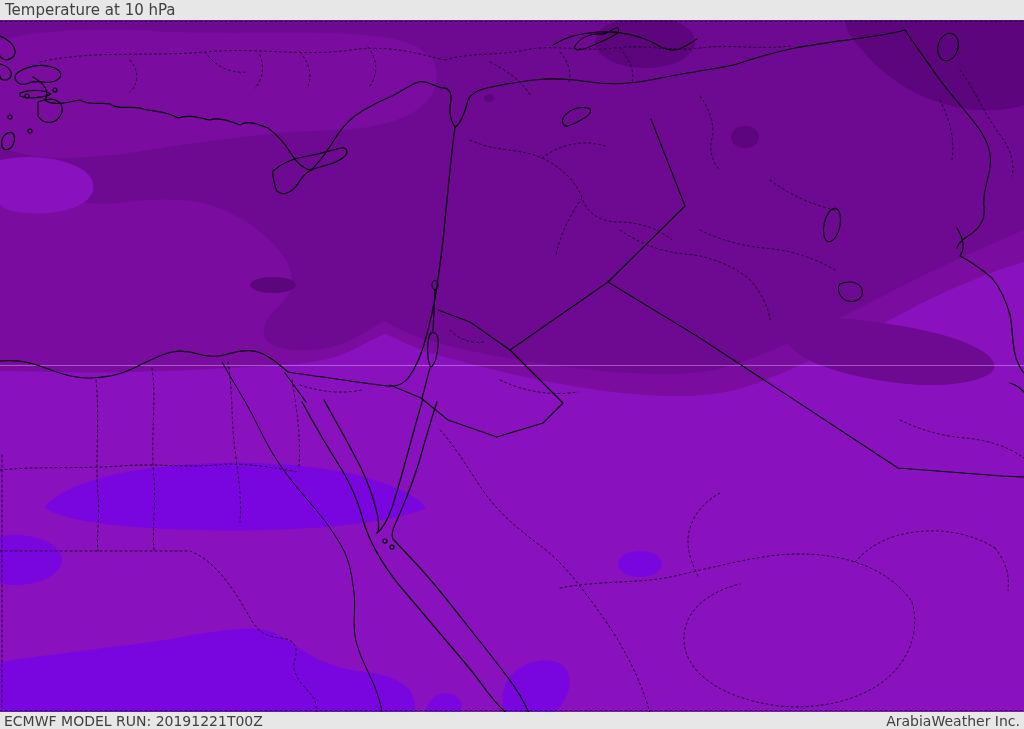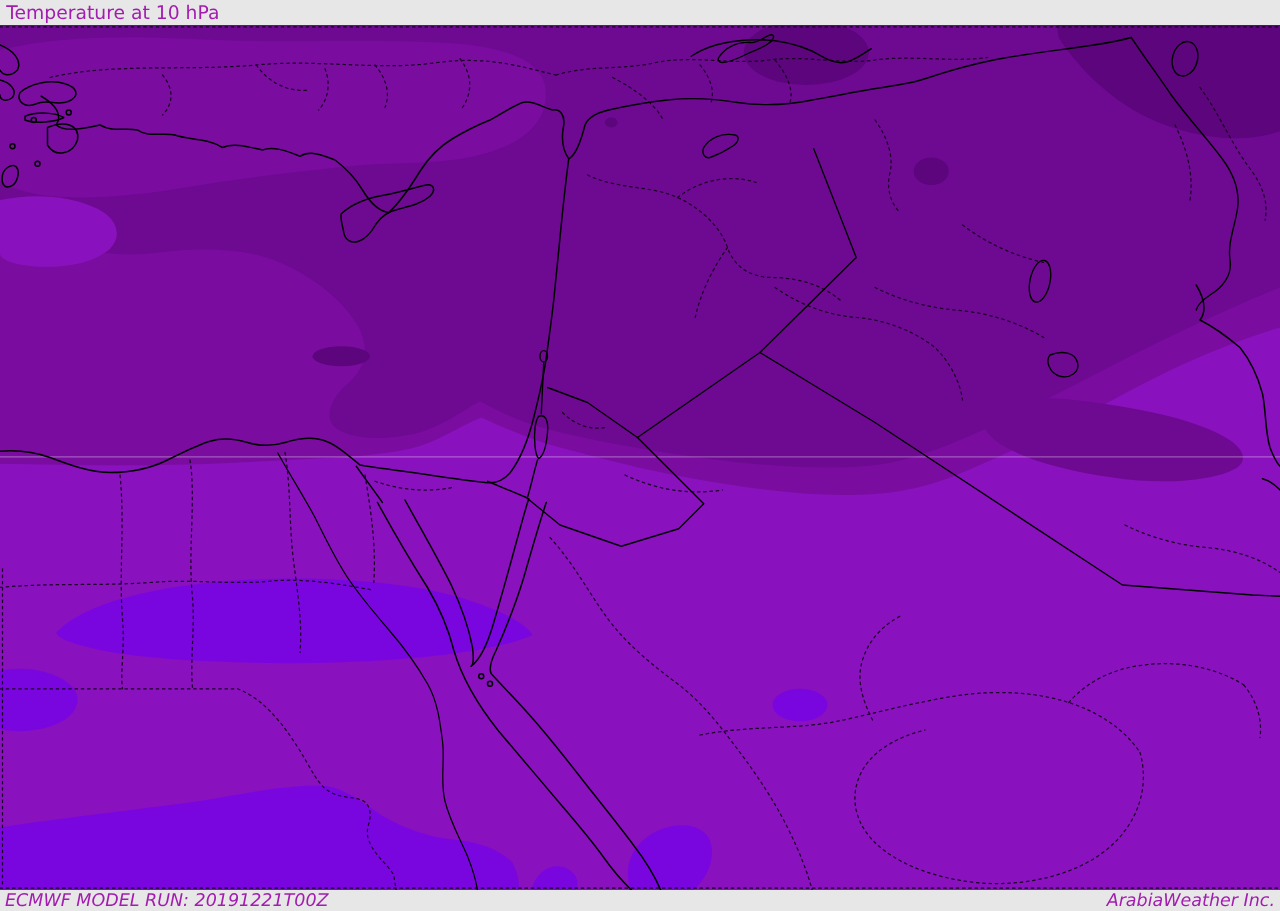--- a/index.html
+++ b/index.html
@@ -2,26 +2,26 @@
 <html><head>
 <meta charset="utf-8">
 <style>
   html,body{margin:0;padding:0;background:#fff;}
   .screen{
     position:relative;width:1024px;height:729px;overflow:hidden;
     font-family:"DejaVu Sans","Liberation Sans",sans-serif;
     background:#8A11BE;
   }
   .bar{
-    position:absolute;left:0;width:1024px;background:#E7E7E7;color:#a21caf;
+    position:absolute;left:0;width:1024px;background:#E7E7E7;color:#404040;
     display:flex;justify-content:space-between;align-items:center;
     box-sizing:border-box;z-index:5;
   }
   .bar.top{top:0;height:20px;font-size:15px;padding:0 5px;}
-  .bar.bottom{bottom:0;height:17px;font-size:14px;padding:0 4px;font-style:italic;}
+  .bar.bottom{bottom:0;height:17px;font-size:14px;padding:0 4px;}
   .bar span{white-space:nowrap;line-height:1;}
   svg.map{position:absolute;top:0;left:0;z-index:1;display:block;}
   .coast{fill:none;stroke:#000;stroke-width:1.2;stroke-linejoin:round;stroke-linecap:round;}
   .border{fill:none;stroke:#000;stroke-width:1.1;stroke-linejoin:round;stroke-linecap:round;}
   .admin{fill:none;stroke:#1c0028;stroke-width:1;stroke-dasharray:2 3;stroke-linecap:round;}
   .lake{fill:none;stroke:#000;stroke-width:1.1;}
   .river{fill:none;stroke:#000;stroke-width:1;}
 </style>
 </head>
 <body>

